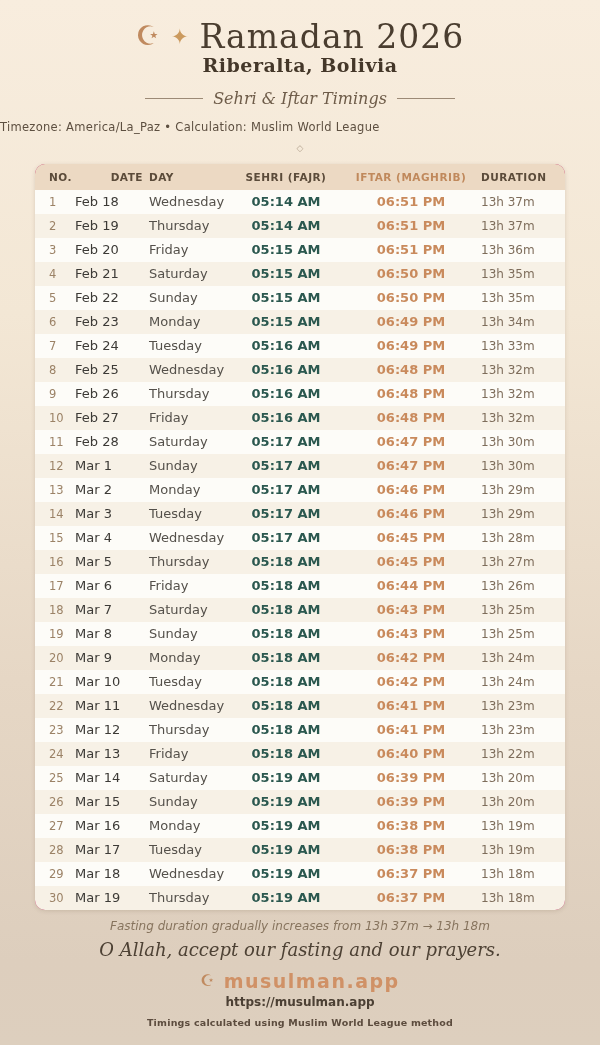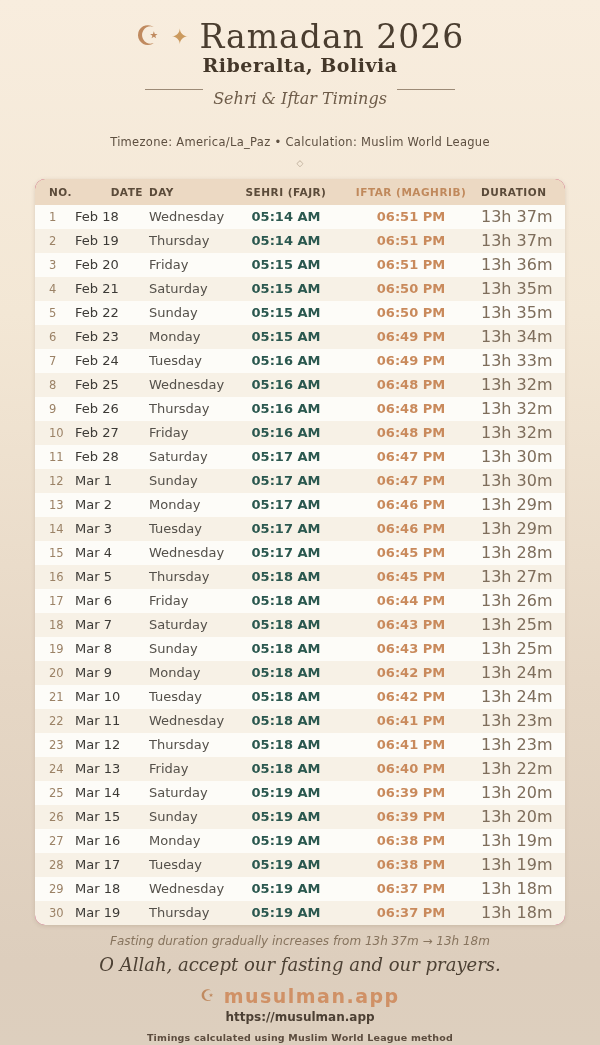--- a/index.html
+++ b/index.html
@@ -10,24 +10,24 @@
     overflow:hidden;
   }
   .page { width:600px; height:1045px; }
 
   
   .title-row { display:flex; align-items:center; justify-content:center; gap:11px; padding-top:20px; }
   .crescent-glyph { color:#c08a5f; font-size:27px; line-height:1; transform:translateY(-2px); }
   .star-glyph { color:#cb9a5e; font-size:21px; line-height:1; }
   .main-title { font-family:"DejaVu Serif", serif; font-size:33px; font-weight:400; color:#4a3d2f; letter-spacing:1px; line-height:1.05; }
   .location { text-align:center; font-family:"DejaVu Serif", serif; font-weight:bold; font-size:19px; color:#443729; margin-top:-1px; letter-spacing:0.5px; }
-  .subtitle-row { display:flex; align-items:flex-start; justify-content:center; gap:10px; margin-top:13px; }
+  .subtitle-row { display:flex; align-items:center; justify-content:center; gap:10px; margin-top:13px; }
   .subtitle-line { width:58px; height:1px; background:#9c8a76; }
   .subtitle-text { font-family:"DejaVu Serif", serif; font-style:italic; font-size:16px; color:#6e5c49; }
-  .meta-line { text-align:center; font-size:11.5px; color:#5d4f40; margin-top:27px; letter-spacing:0.3px; }
+  .meta-line { text-align:left; font-size:11.5px; color:#5d4f40; margin-top:12px; letter-spacing:0.3px; }
   .ornament { text-align:center; color:#b7a793; font-size:9px; margin-top:9px; }
 
   
   .card { width:530px; margin:11px auto 0; background:#be185d; border-radius:10px; overflow:hidden;
           box-shadow:0 1px 4px rgba(98,76,54,0.18); }
   table { width:100%; border-collapse:collapse; table-layout:fixed; }
   col.c-no { width:38px; } col.c-date { width:70px; } col.c-day { width:88px; }
   col.c-sehri { width:110px; } col.c-iftar { width:140px; }
   thead th { background:#ecd9c3; height:26px; font-size:10.5px; letter-spacing:0.5px;
              color:#5b4b3a; text-align:left; font-weight:bold; }
@@ -38,21 +38,21 @@
   th.h-iftar { color:#c0895c; }
   th.h-dur { padding-right:44px; }
   tbody td { height:24px; font-size:13px; line-height:24px; white-space:nowrap; }
   tbody tr { background:#fdfcf8; }
   tbody tr:nth-child(even) { background:#f7f1e6; }
   td.no { color:#9b8266; font-size:11.5px; padding-left:14px; }
   td.date { color:#3c3a36; padding-left:2px; }
   td.day { color:#54504a; padding-left:6px; }
   td.sehri { color:#2b584f; font-weight:bold; text-align:center; }
   td.iftar { color:#c98a5c; font-weight:bold; text-align:center; }
-  td.duration { color:#7e6d5b; font-size:16px; text-align:right; padding-right:61px; }
+  td.duration { color:#7e6d5b; font-size:12px; text-align:right; padding-right:61px; }
 
   
   .duration-note { margin-top:9px; text-align:center; font-style:italic; font-size:12px; color:#87745e; }
   .dua { text-align:center; font-family:"DejaVu Serif", serif; font-style:italic; font-size:18px; color:#4d4134; margin-top:6px; }
   .availability { text-align:center; font-size:12.5px; color:#5d5041; margin-top:6px; letter-spacing:0.3px; }
   .brand-row { margin-top:10px; display:flex; justify-content:center; align-items:center; gap:9px; cursor:pointer; }
   .brand-icon { color:#c08a5f; font-size:16px; line-height:1; }
   .brand-name { color:#d09166; font-size:19px; font-weight:bold; letter-spacing:1.5px; }
   .url { text-align:center; font-size:12px; font-weight:600; color:#4c4034; margin-top:3px; }
   .method-note { text-align:center; font-size:9.5px; font-weight:bold; color:#5c4c3e; margin-top:8px; letter-spacing:0.2px; }

